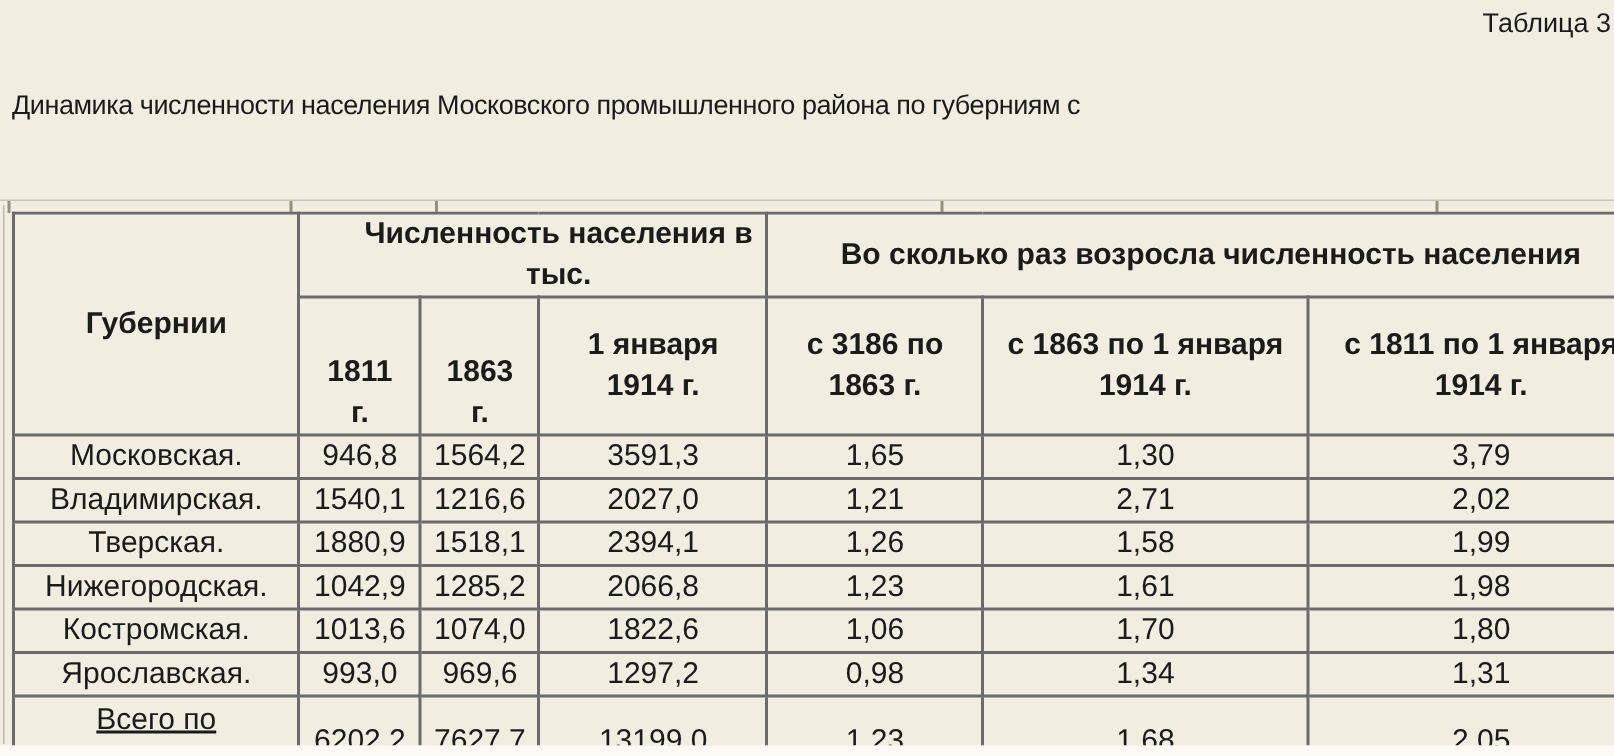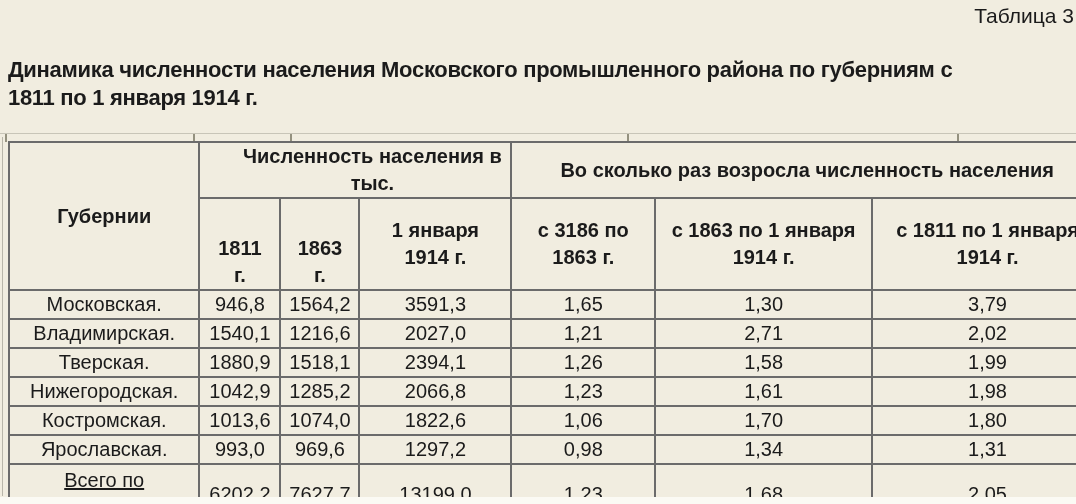--- a/index.html
+++ b/index.html
@@ -10,33 +10,33 @@
     overflow: hidden;
     background: #f1ede0;
     color: #1b1b1b;
     font-family: "Liberation Sans", sans-serif;
   }
 
   .caption {
     position: absolute;
     top: 3px;
     right: 2px;
-    font-size: 21px;
+    font-size: 18px;
     line-height: 25px;
     white-space: nowrap;
     text-align: center;
   }
 
   .title {
     position: absolute;
     top: 56px;
     left: 8px;
     width: 1062px;
-    font-size: 22px;
-    font-weight: bold;
+    font-size: 18px;
+    font-weight: normal;
     line-height: 28px;
     letter-spacing: -0.3px;
   }
   .title div { white-space: nowrap; overflow: hidden; }
 
   
   .top-rule {
     position: absolute;
     left: 0; top: 133px;
     width: 1076px; height: 1px;
@@ -108,21 +108,20 @@
     background: #fbfaf4;
   }
 </style>
 </head>
 <body>
 
 <div class="caption">Таблица 3</div>
 
 <div class="title">
   <div>Динамика численности населения Московского промышленного района по губерниям с</div>
-  <div>1811 по 1 января 1914 г.</div>
 </div>
 
 <div class="top-rule"></div>
 <div class="tick" style="left:5px"></div>
 <div class="tick" style="left:193px"></div>
 <div class="tick" style="left:290px"></div>
 <div class="tick" style="left:627px"></div>
 <div class="tick" style="left:957px"></div>
 <div class="left-frame"></div>
 

